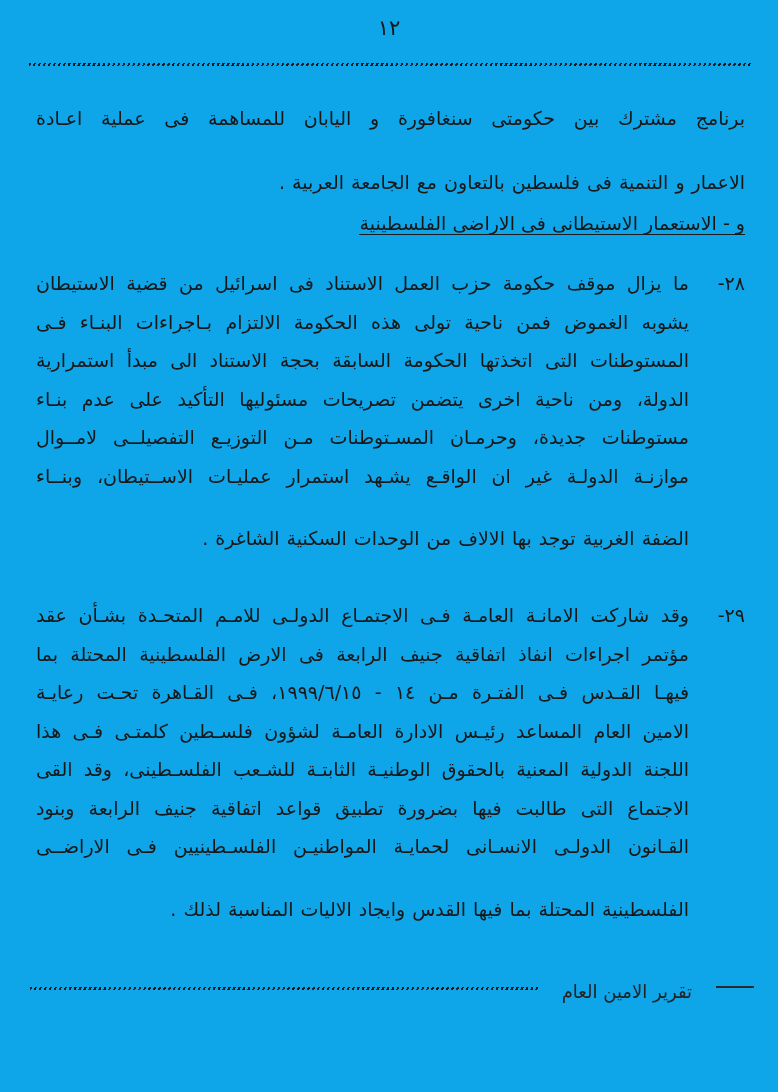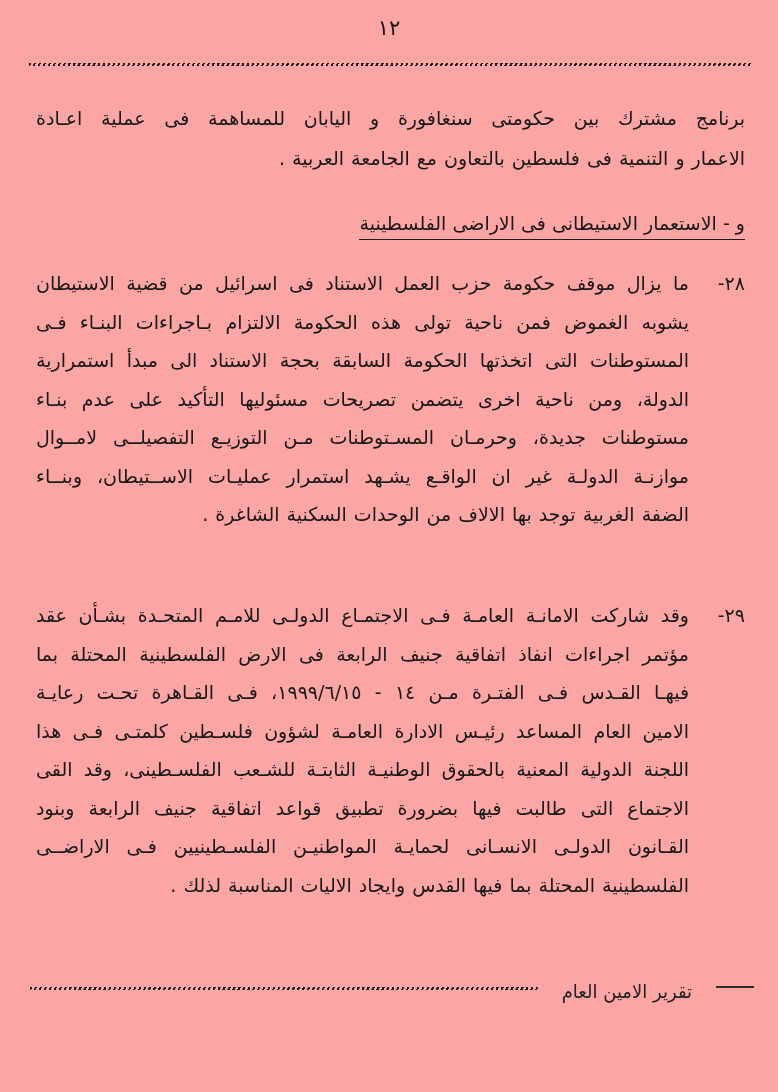--- a/index.html
+++ b/index.html
@@ -1,19 +1,19 @@
 <!DOCTYPE html>
 <html lang="ar" dir="rtl"><head>
 <meta charset="utf-8">
 <style>
   html,body{margin:0;padding:0;}
   .page{
     position:relative;
     width:778px;height:1092px;
-    background:#fca5a5;
+    background:#0ea5e9;
     color:#161616;
     font-family:"DejaVu Sans", sans-serif;
     overflow:hidden;
   }
   
   .page-number{
     position:absolute;top:16px;left:0;right:0;
     text-align:center;
     font-size:21px;letter-spacing:4px;
   }
@@ -30,27 +30,26 @@
     direction:rtl;
     font-size:19px;
     color:#181818;
   }
   .line{
     display:block;
     text-align:justify;
     text-align-last:justify;
     word-spacing:1px;
   }
-  .line.last{text-align-last:right;}
+  .line.last{text-align-last:right;margin-top:24px;}
   .intro{top:99px;line-height:39.5px;}
   .heading{top:212px;text-align:right;font-size:19px;}
   .heading .underline{
     display:inline-block;
     border-bottom:1.6px solid #1d1d1d;
-    padding-bottom:5px;
     margin-left:20px;
   }
   .para{line-height:38.5px;}
   .para-28{top:264px;}
   .para-29{top:596px;}
   .para .marker{
     position:absolute;right:0;top:0;width:52px;
     letter-spacing:1px;
   }
   .para .plines{margin-right:56px;}

